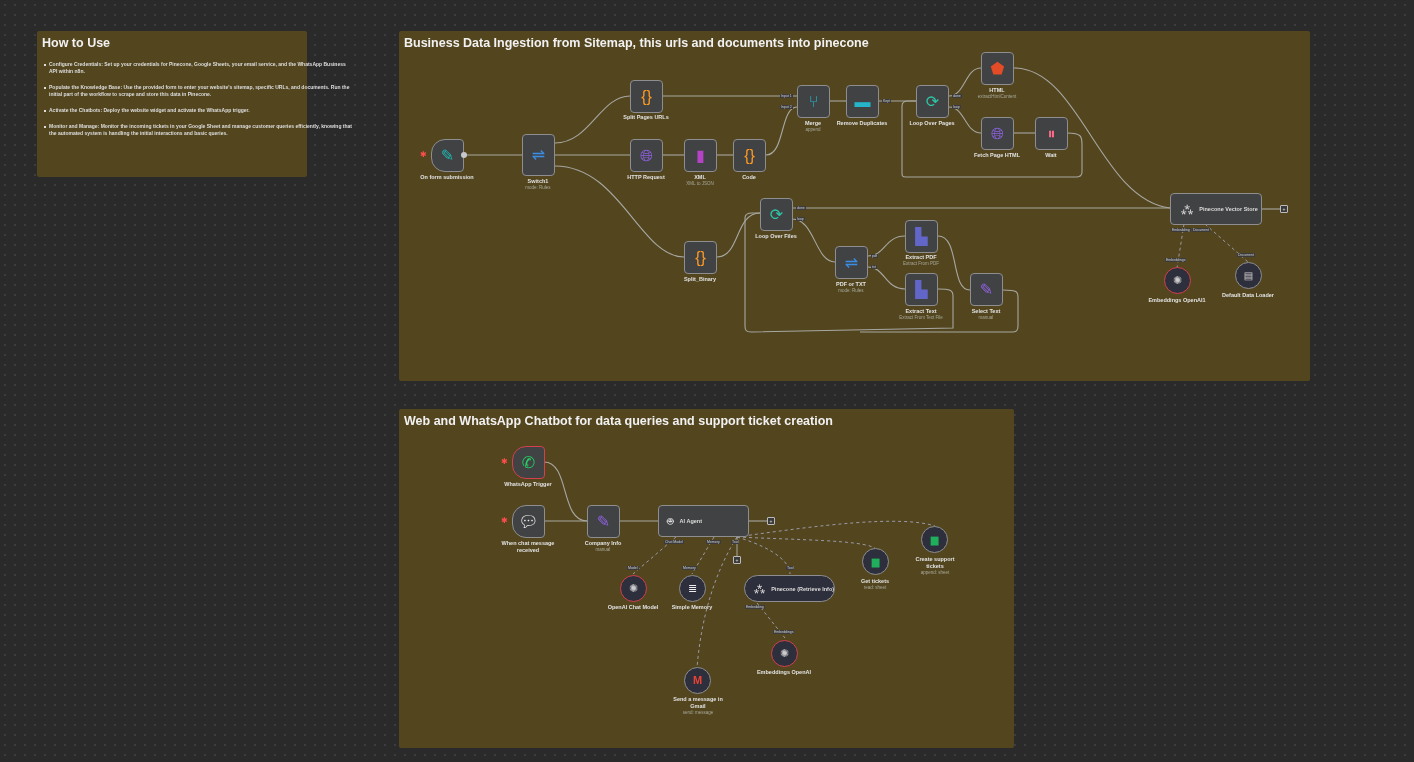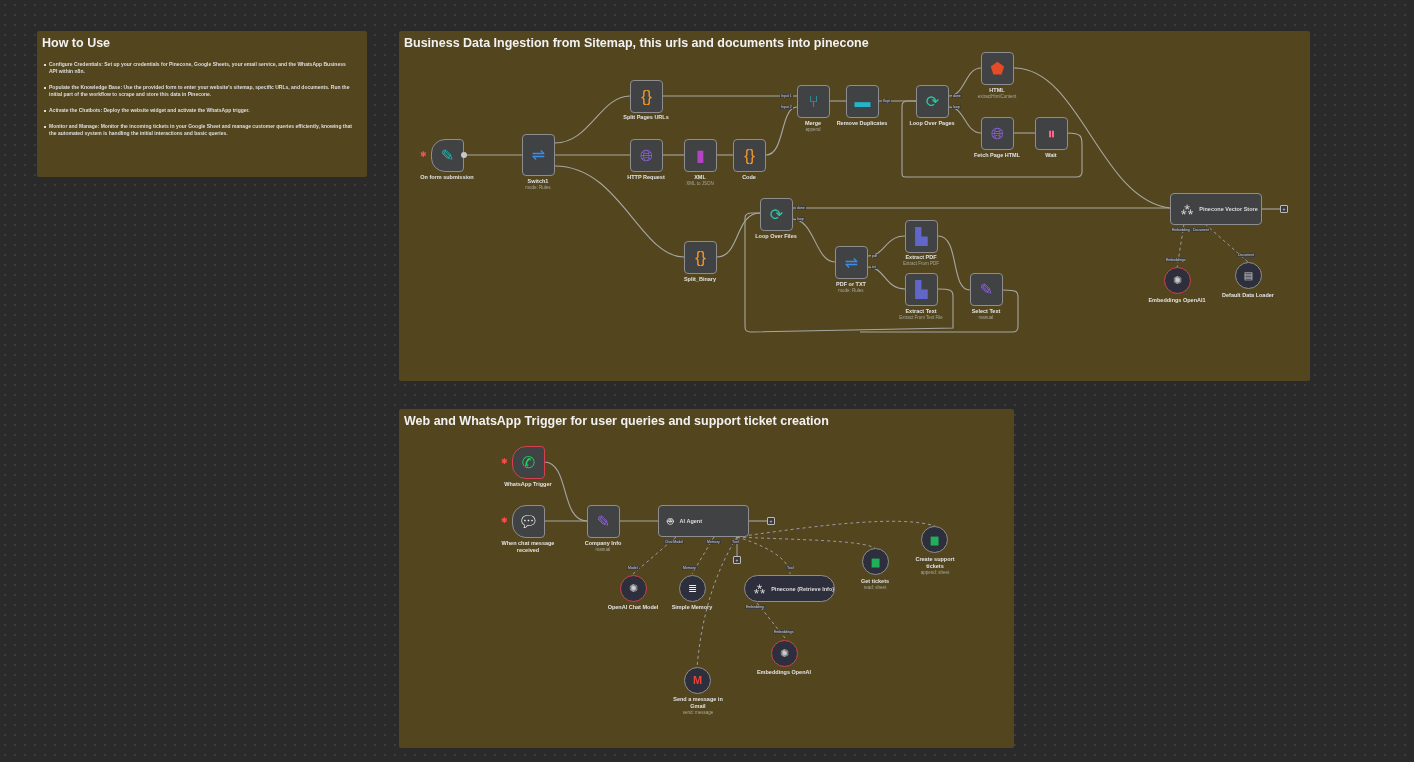--- a/index.html
+++ b/index.html
@@ -22,34 +22,34 @@
   .sub{position:absolute;font-size:4.5px;color:#a8a89a;text-align:center;width:80px;}
   .inline{font-size:5.5px;font-weight:700;color:#ddd;margin-left:6px;white-space:nowrap;}
   .port{position:absolute;width:6px;height:6px;border-radius:50%;background:#c8c8cc;}
   .plus{position:absolute;width:6px;height:6px;border:1px solid #bbb;border-radius:1px;font-size:5px;line-height:6px;text-align:center;color:#ddd;background:#3a3a3a;}
   .star{position:absolute;color:#ff4d4d;font-size:8px;line-height:8px;}
   .plabel{position:absolute;font-size:3.5px;color:#cfcfcf;background:#3b3b3d;padding:0 1px;white-space:nowrap;}
 </style>
 </head>
 <body>
 
-<div class="sticky howto" style="left:37px;top:31px;width:330px;height:146px;">
+<div class="sticky howto" style="left:37px;top:31px;width:270px;height:146px;">
   <h1>How to Use</h1>
   <ul>
     <li>Configure Credentials: Set up your credentials for Pinecone, Google Sheets, your email service, and the WhatsApp Business API within n8n.</li>
     <li>Populate the Knowledge Base: Use the provided form to enter your website's sitemap, specific URLs, and documents. Run the initial part of the workflow to scrape and store this data in Pinecone.</li>
     <li>Activate the Chatbots: Deploy the website widget and activate the WhatsApp trigger.</li>
     <li>Monitor and Manage: Monitor the incoming tickets in your Google Sheet and manage customer queries efficiently, knowing that the automated system is handling the initial interactions and basic queries.</li>
   </ul>
 </div>
 <div class="sticky" style="left:399px;top:31px;width:911px;height:350px;">
   <h1>Business Data Ingestion from Sitemap, this urls and documents into pinecone</h1>
 </div>
 <div class="sticky" style="left:399px;top:409px;width:615px;height:339px;">
-  <h1>Web and WhatsApp Trigger for user queries and support ticket creation</h1>
+  <h1>Web and WhatsApp Chatbot for data queries and support ticket creation</h1>
 </div>
 
 <svg class="wires">
   <g fill="none" stroke="#a7a7a2" stroke-width="1.1">
     <path d="M463,155 L522,155"></path>
     <path d="M555,143 C590,143 600,96 630,96"></path>
     <path d="M555,155 L630,155"></path>
     <path d="M555,166 C620,166 640,257 684,257"></path>
     <path d="M663,155 L684,155"></path>
     <path d="M717,155 L733,155"></path>

